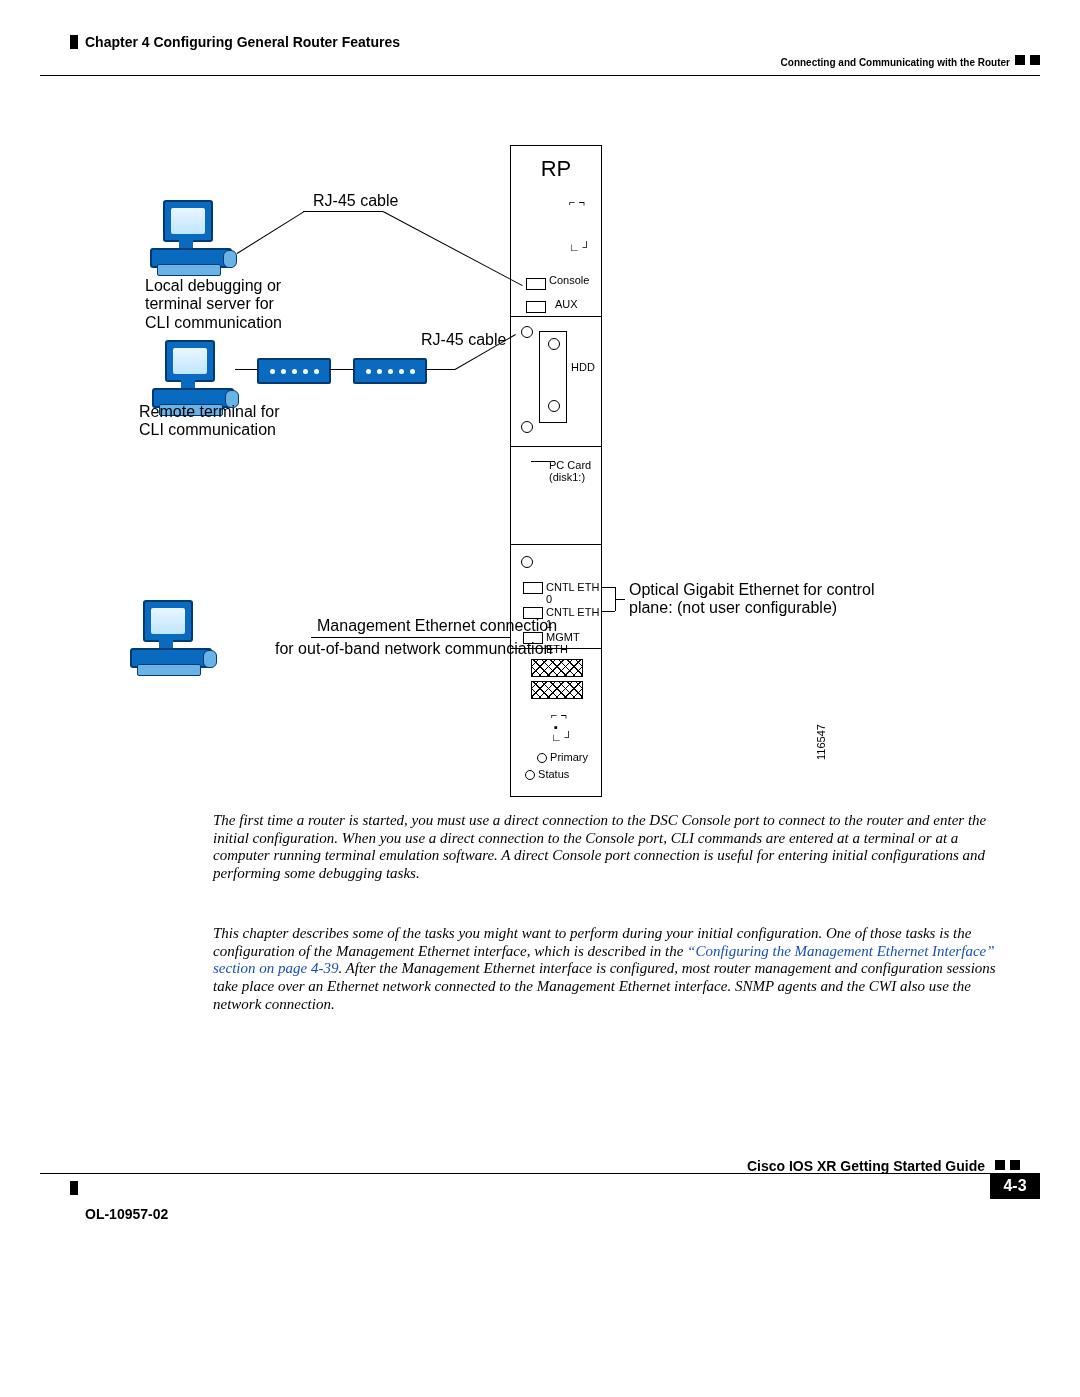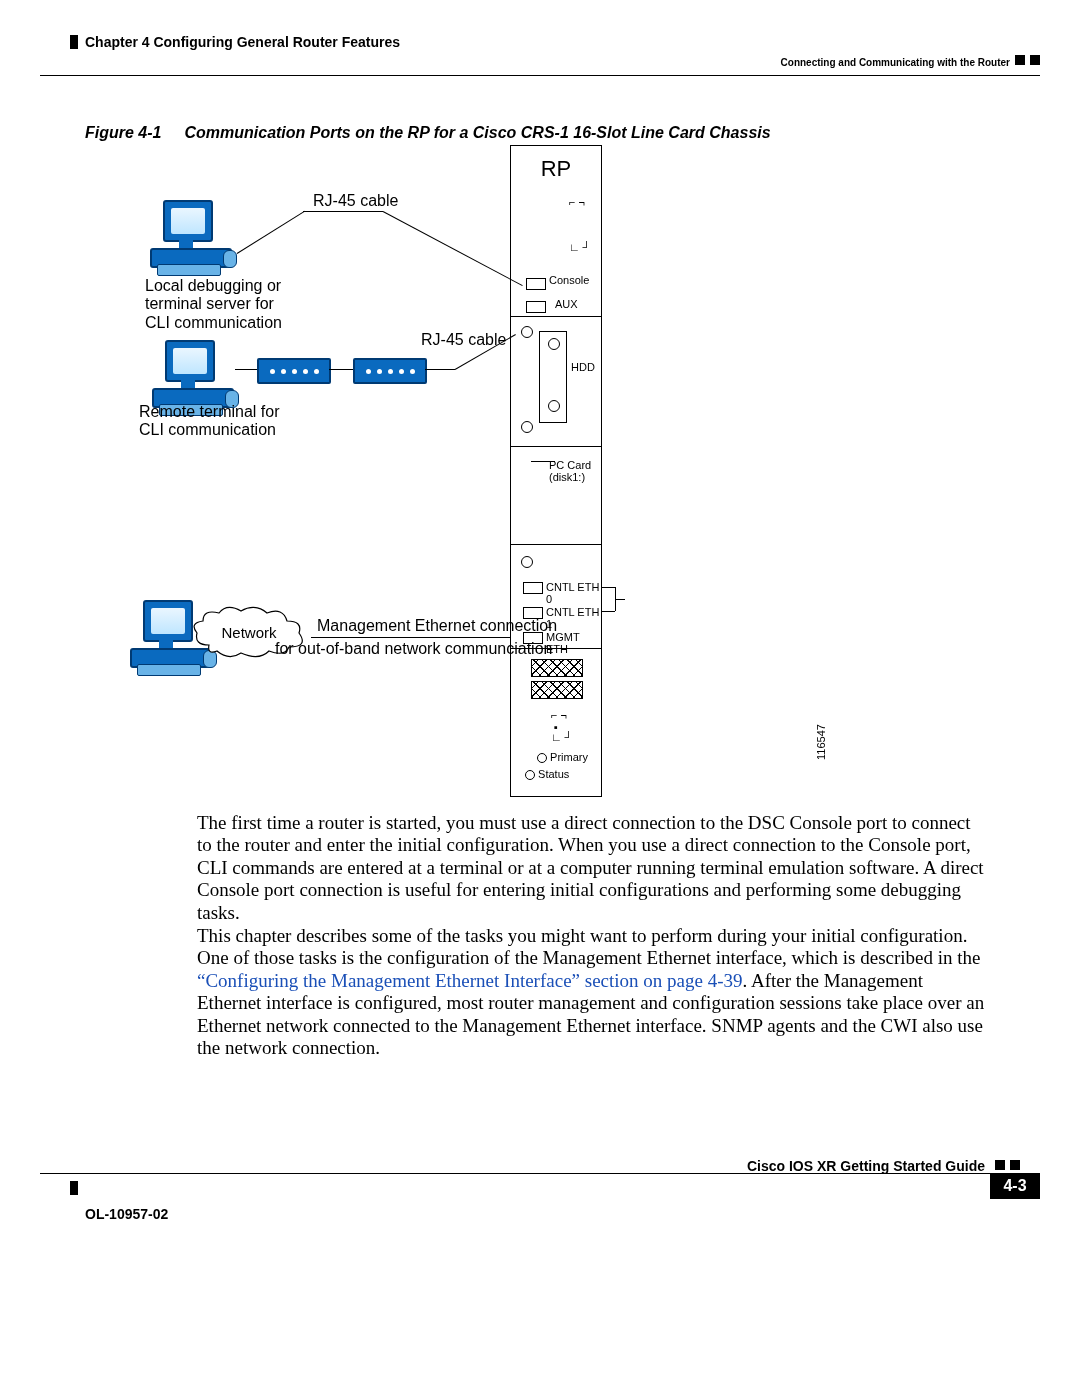--- a/index.html
+++ b/index.html
@@ -186,25 +186,26 @@
   }
 
   
   .seg-h { position:absolute; height:1px; background:#000; }
   .seg-v { position:absolute; width:1px;  background:#000; }
   .seg-d { position:absolute; height:1px; background:#000; transform-origin: left center; }
 
   
   .body-text {
     position: absolute;
-    left: 197px;
+    left: 213px;
     width: 790px;
-    font-size: 19px;
+    font-size: 15px;
     line-height: 1.18;
     letter-spacing: 0px;
+    font-style: italic;
   }
   .body-text .link { color: #1a4fb7; }
   .para1 { top: 812px; }
   .para2 { top: 925px; }
   .para3 { top: 1037px; }
 
   
   .ftr-rule {
     position:absolute;
     left: 40px; right: 90px; top: 1173px;
@@ -253,24 +254,20 @@
 
 <div class="page">
 
   <div class="hdr-bar-left"></div>
   <div class="hdr-left">Chapter 4      Configuring General Router Features</div>
   <div class="hdr-right">Connecting and Communicating with the Router</div>
   <div class="hdr-box-r1"></div>
   <div class="hdr-box-r2"></div>
   <div class="hdr-rule"></div>
 
-  <div class="fig-caption">
-    <span class="fnum">Figure 4-1</span>
-    <span>Communication Ports on the RP for a Cisco CRS-1 16-Slot Line Card Chassis</span>
-  </div>
 
   <div class="stage">
 
     <div class="rp-panel">
       <div class="rp-title">RP</div>
 
       <div class="abs helv tiny" style="left:58px; top:50px;">⌐&nbsp;¬</div>
       <div class="abs helv tiny" style="left:58px; top:95px;">∟&nbsp;┘</div>
 
       <div class="rp-port" style="left:15px; top:132px;"></div>
@@ -372,37 +369,35 @@
       <span>CLI communication</span>
     </div>
 
     <div class="ws" style="left:40px; top:455px;">
       <div class="monitor"></div>
         <div class="stand"></div>
         <div class="base"></div>
         <div class="kb"></div>
         <div class="mouse"></div>
     </div>
-    <div class="cloud" style="left:104px; top:460px;">
-      <svg viewBox="0 0 120 55">
-        <path d="M20 40 Q5 40 8 28 Q0 18 14 16 Q14 4 30 8 Q38 -2 52 6 Q66 -2 78 8 Q94 2 98 16 Q114 16 110 28 Q120 42 100 42 Q96 52 80 46 Q70 56 52 48 Q40 56 28 46 Q18 50 20 40 Z" fill="#fff" stroke="#000" stroke-width="1.2"></path>
-      </svg>
-      <div class="cloud-txt">Network</div>
-    </div>
     <div class="seg-h" style="left:130px; top:490px; width:0px;"></div>
     <div class="abs lbl" style="left:232px; top:471px; line-height:1.2;">
       <span>Management Ethernet connection</span>
     </div>
     <div class="seg-h" style="left:226px; top:492px; width:199px;"></div>
     <div class="abs lbl" style="left:190px; top:495px;">for out-of-band network communciation</div>
 
     <div class="seg-h" style="left:516px; top:442px; width:14px;"></div>
     <div class="seg-h" style="left:516px; top:466px; width:14px;"></div>
     <div class="seg-v" style="left:530px; top:442px; height:24px;"></div>
     <div class="seg-h" style="left:530px; top:454px; width:10px;"></div>
+    <div class="abs lbl" style="left:544px; top:436px; line-height:1.15;">
+      <span>Optical Gigabit Ethernet for control</span><br>
+      <span>plane: (not user configurable)</span>
+    </div>
 
     <div class="fig-id">116547</div>
 
   </div>
 
   <div class="body-text abs para1">The first time a router is started, you must use a direct connection to the DSC Console port to connect to the router and enter the initial configuration. When you use a direct connection to the Console port, CLI commands are entered at a terminal or at a computer running terminal emulation software. A direct Console port connection is useful for entering initial configurations and performing some debugging tasks.</div>
 
   <div class="body-text abs para2">
     <span>This chapter describes some of the tasks you might want to perform during your initial configuration. One of those tasks is the configuration of the Management Ethernet interface, which is described in the </span><span class="link">“Configuring the Management Ethernet Interface” section on page 4-39</span><span>. After the Management Ethernet interface is configured, most router management and configuration sessions take place over an Ethernet network connected to the Management Ethernet interface. SNMP agents and the CWI also use the network connection.</span>
   </div>

